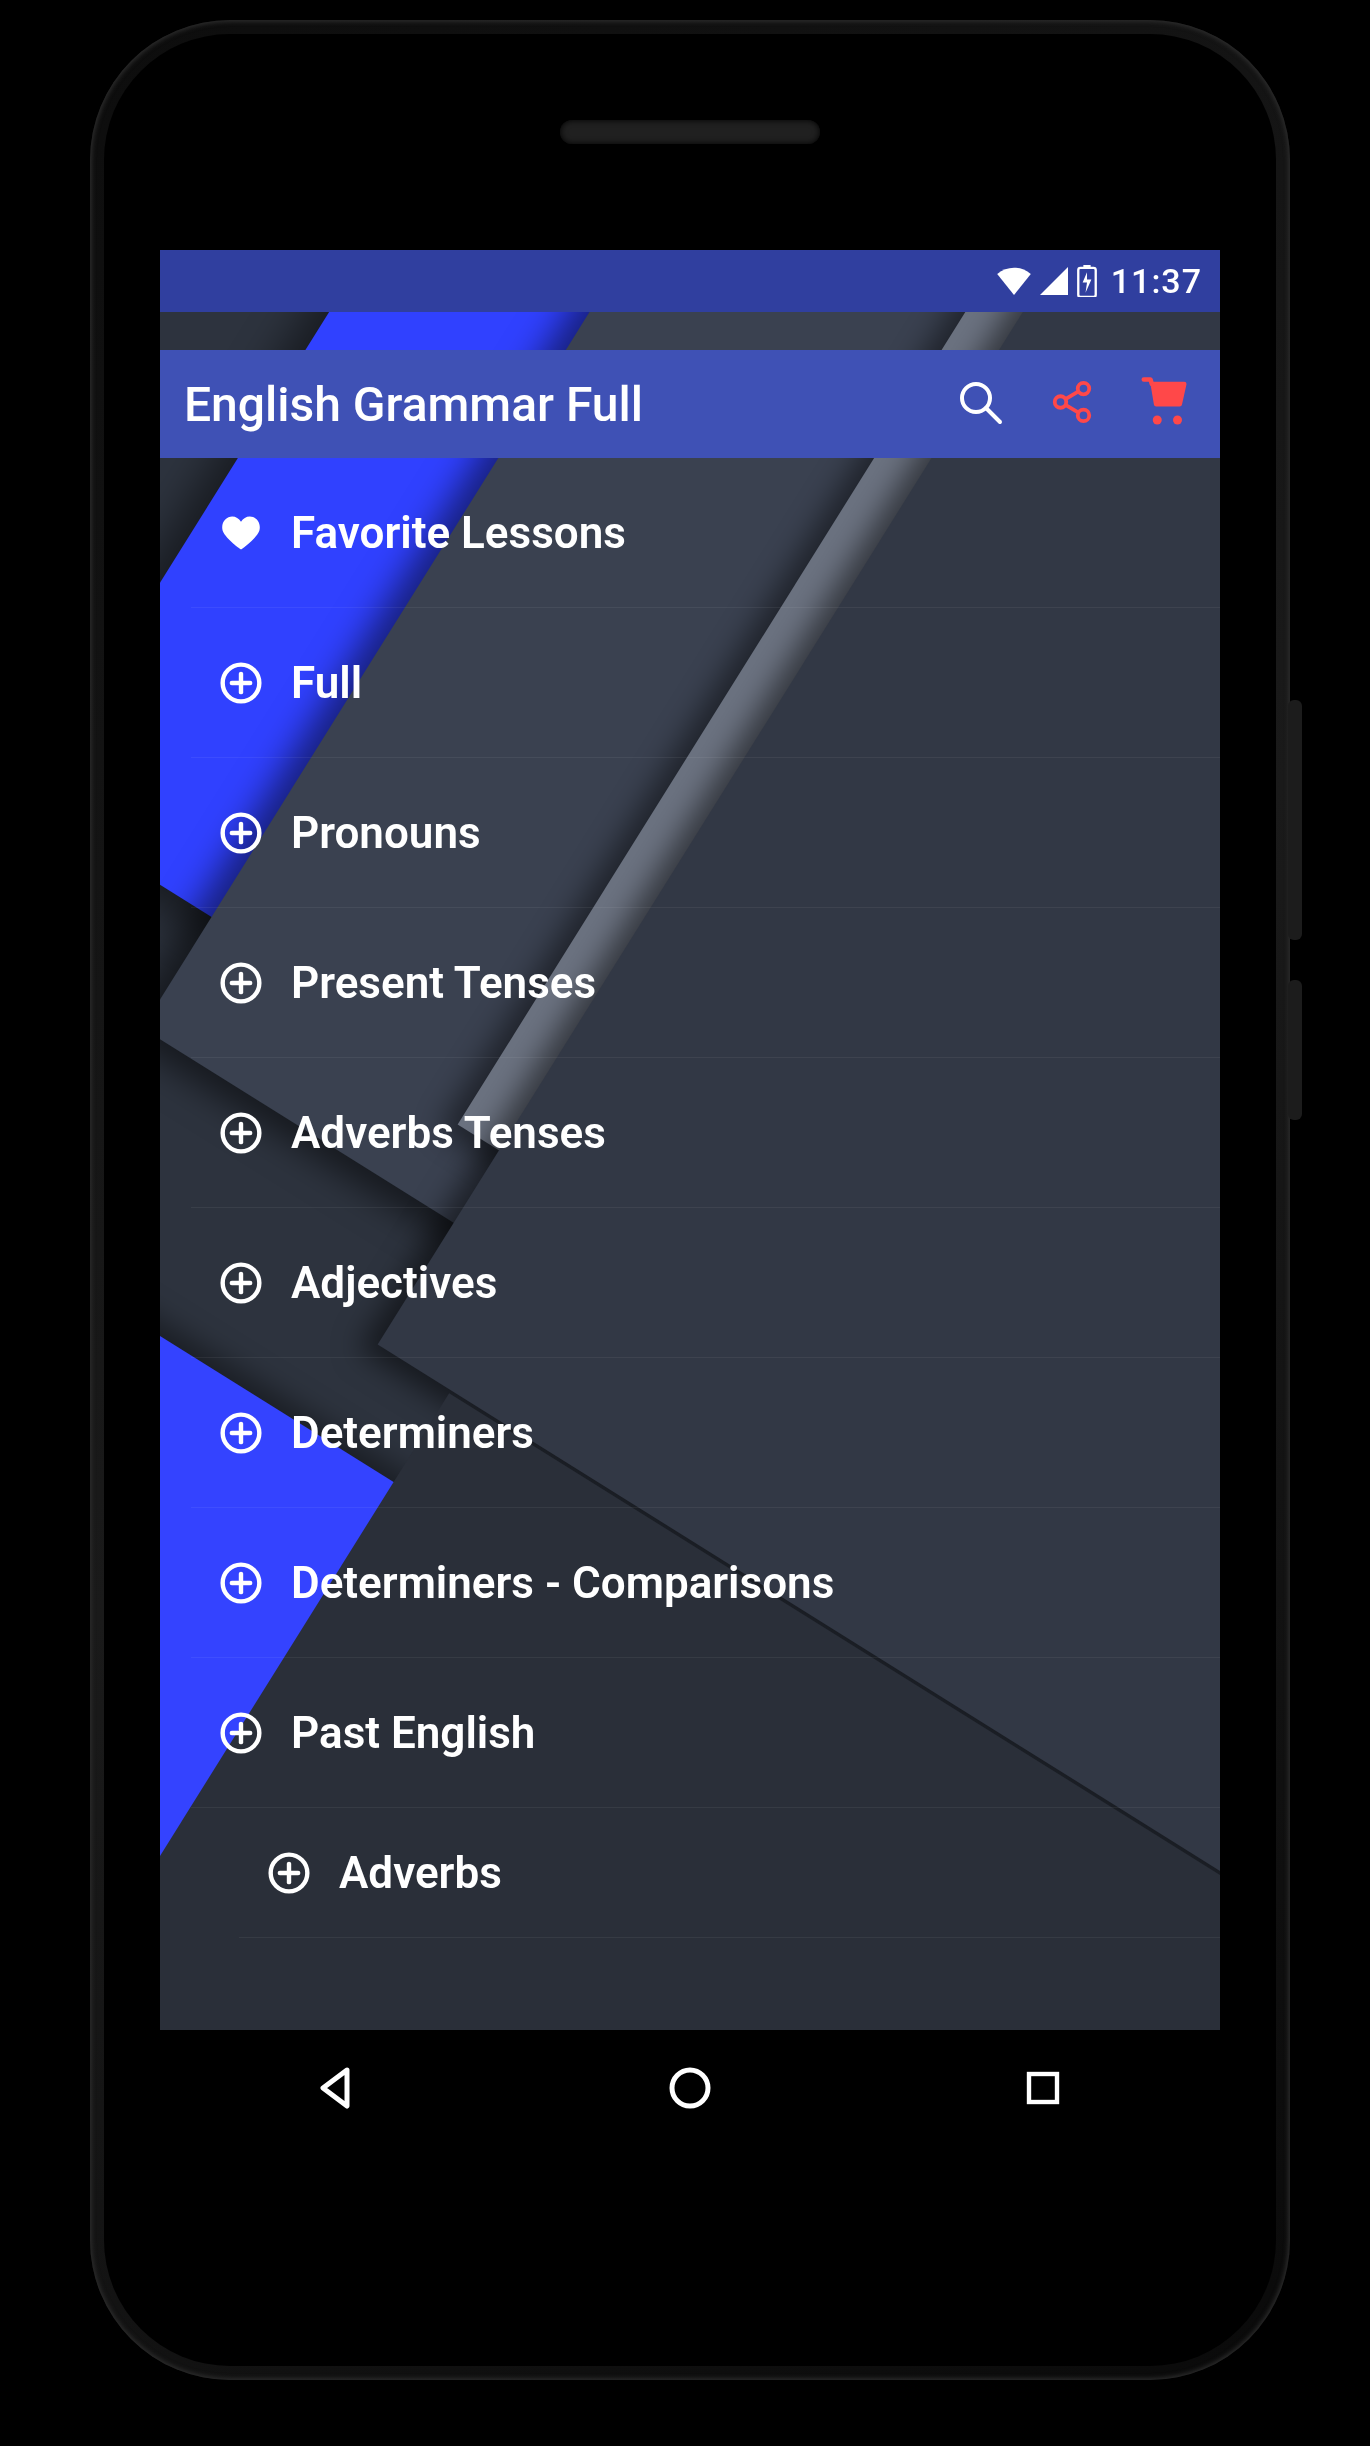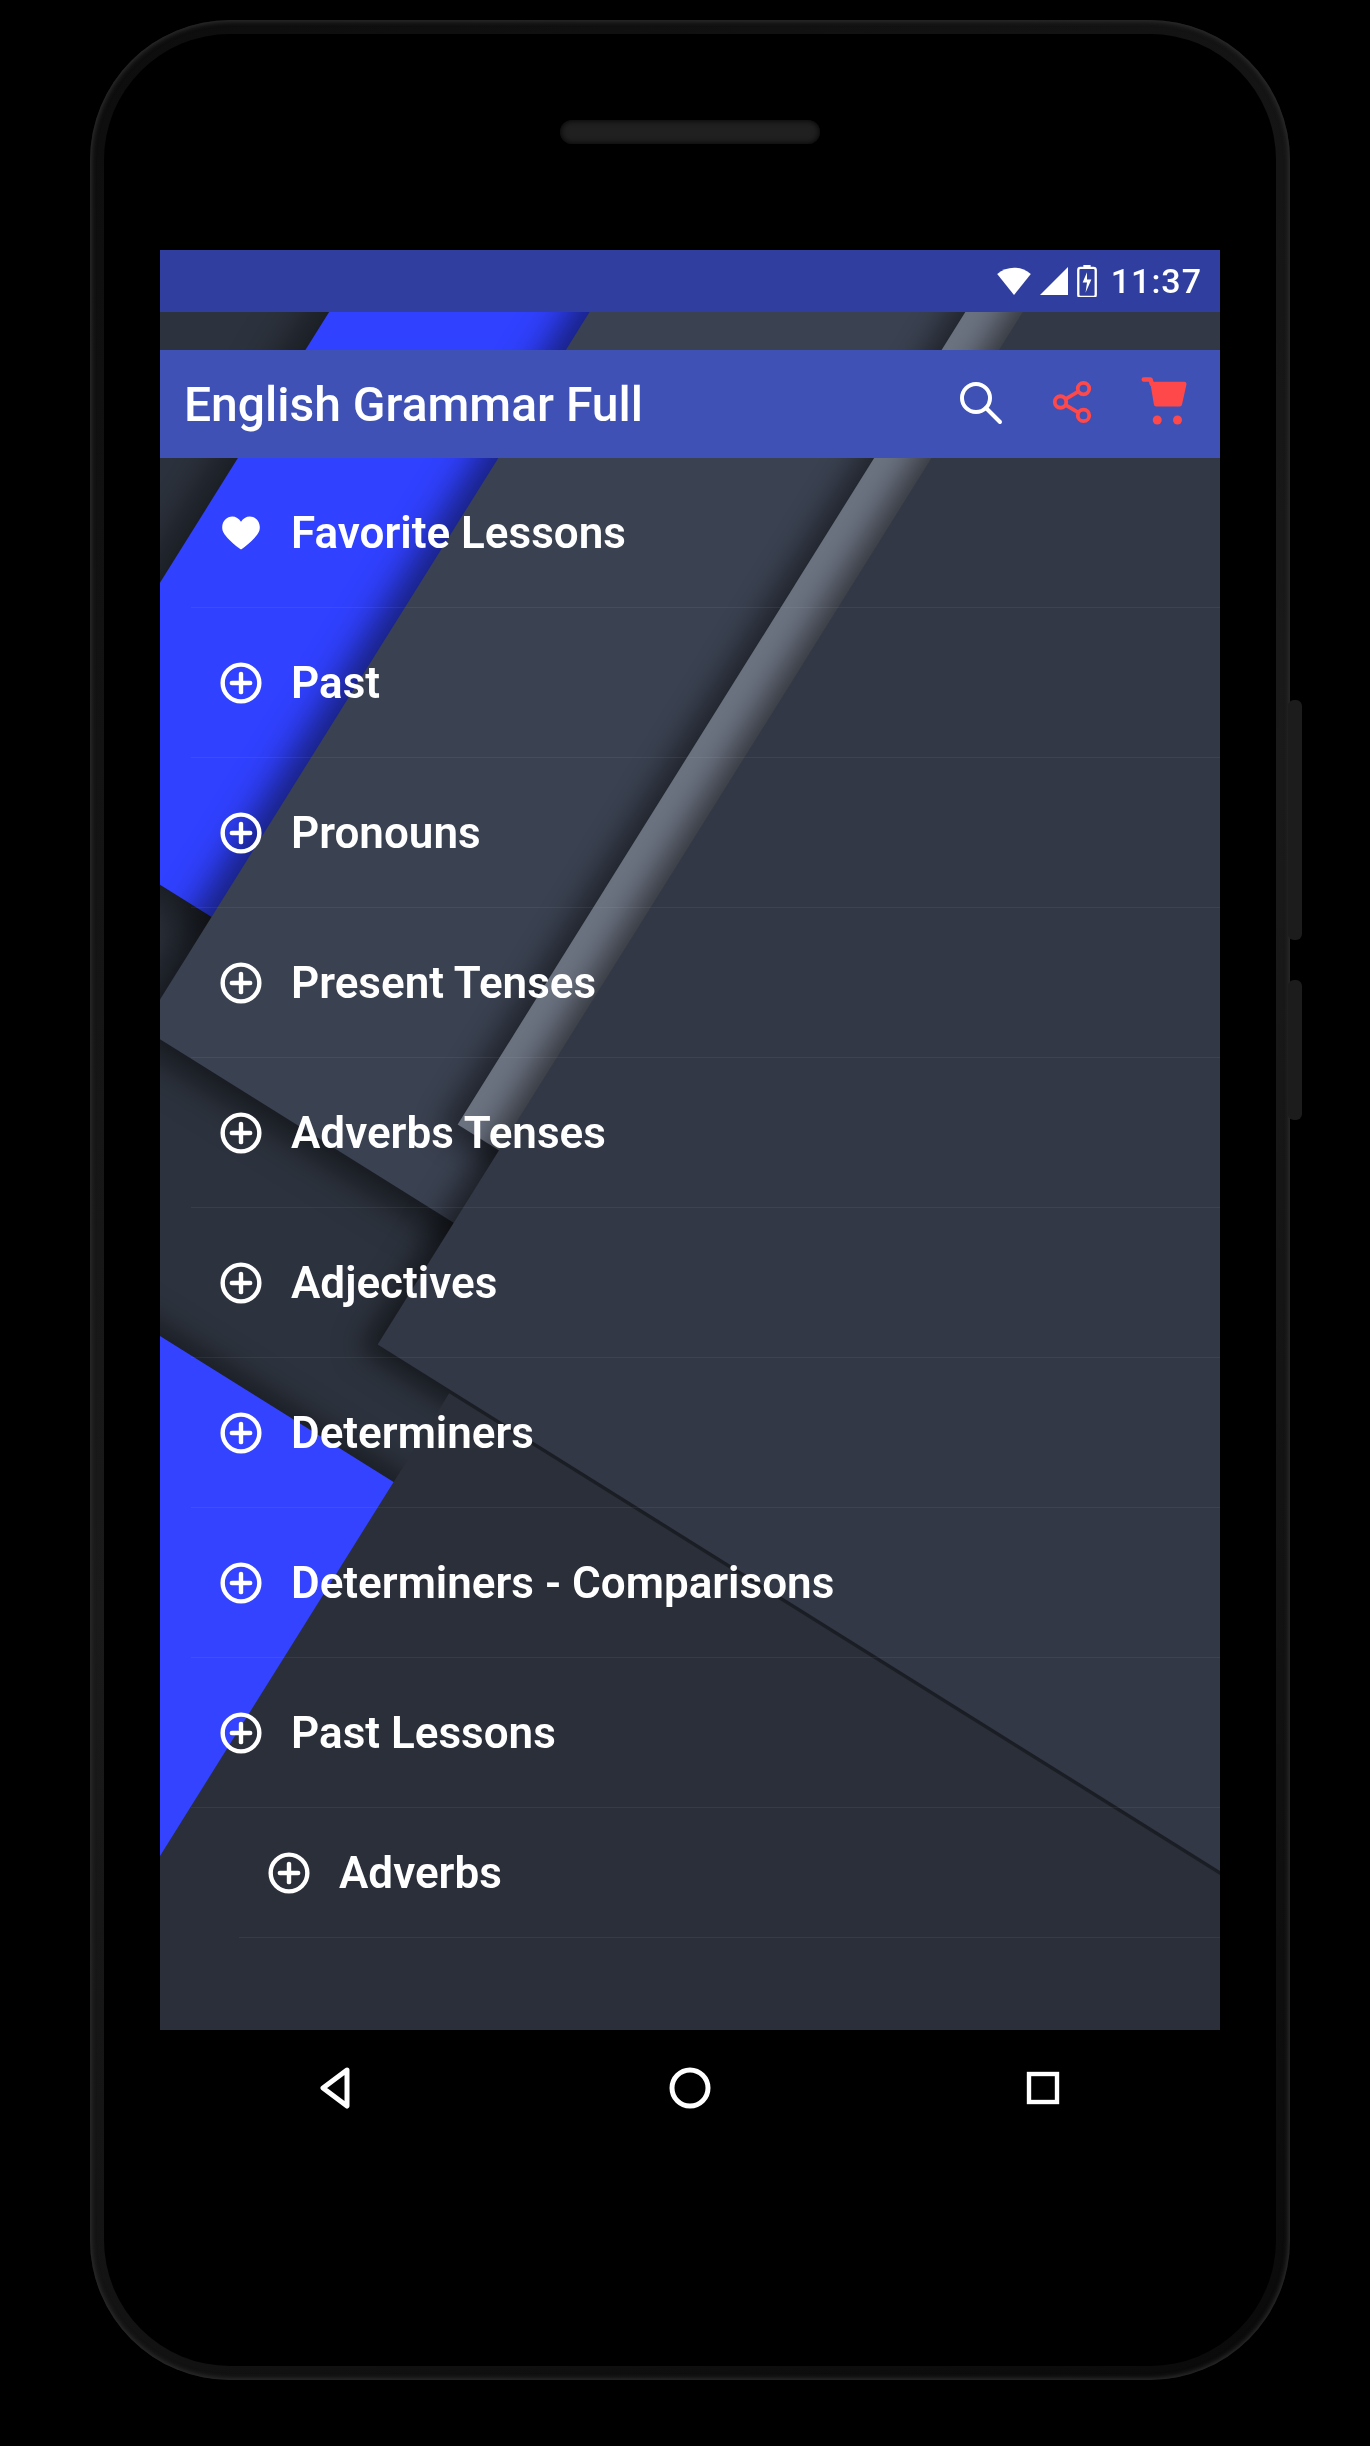--- a/index.html
+++ b/index.html
@@ -277,21 +277,21 @@
               <span class="lbl">Favorite Lessons</span>
             </div>
             <div class="row">
               <span class="ico">
                 <svg width="44" height="44" viewBox="0 0 24 24" fill="none" stroke="#fff" stroke-width="2.4" stroke-linecap="round">
                   <circle cx="12" cy="12" r="10"></circle>
                   <line x1="12" y1="7" x2="12" y2="17"></line>
                   <line x1="7" y1="12" x2="17" y2="12"></line>
                 </svg>
               </span>
-              <span class="lbl">Past</span>
+              <span class="lbl">Full</span>
             </div>
             <div class="row">
               <span class="ico">
                 <svg width="44" height="44" viewBox="0 0 24 24" fill="none" stroke="#fff" stroke-width="2.4" stroke-linecap="round">
                   <circle cx="12" cy="12" r="10"></circle>
                   <line x1="12" y1="7" x2="12" y2="17"></line>
                   <line x1="7" y1="12" x2="17" y2="12"></line>
                 </svg>
               </span>
               <span class="lbl">Pronouns</span>
@@ -347,21 +347,21 @@
               <span class="lbl">Determiners - Comparisons</span>
             </div>
             <div class="row">
               <span class="ico">
                 <svg width="44" height="44" viewBox="0 0 24 24" fill="none" stroke="#fff" stroke-width="2.4" stroke-linecap="round">
                   <circle cx="12" cy="12" r="10"></circle>
                   <line x1="12" y1="7" x2="12" y2="17"></line>
                   <line x1="7" y1="12" x2="17" y2="12"></line>
                 </svg>
               </span>
-              <span class="lbl">Past Lessons</span>
+              <span class="lbl">Past English</span>
             </div>
             <div class="row">
               <span class="ico">
                 <svg width="44" height="44" viewBox="0 0 24 24" fill="none" stroke="#fff" stroke-width="2.4" stroke-linecap="round">
                   <circle cx="12" cy="12" r="10"></circle>
                   <line x1="12" y1="7" x2="12" y2="17"></line>
                   <line x1="7" y1="12" x2="17" y2="12"></line>
                 </svg>
               </span>
               <span class="lbl">Adverbs</span>

